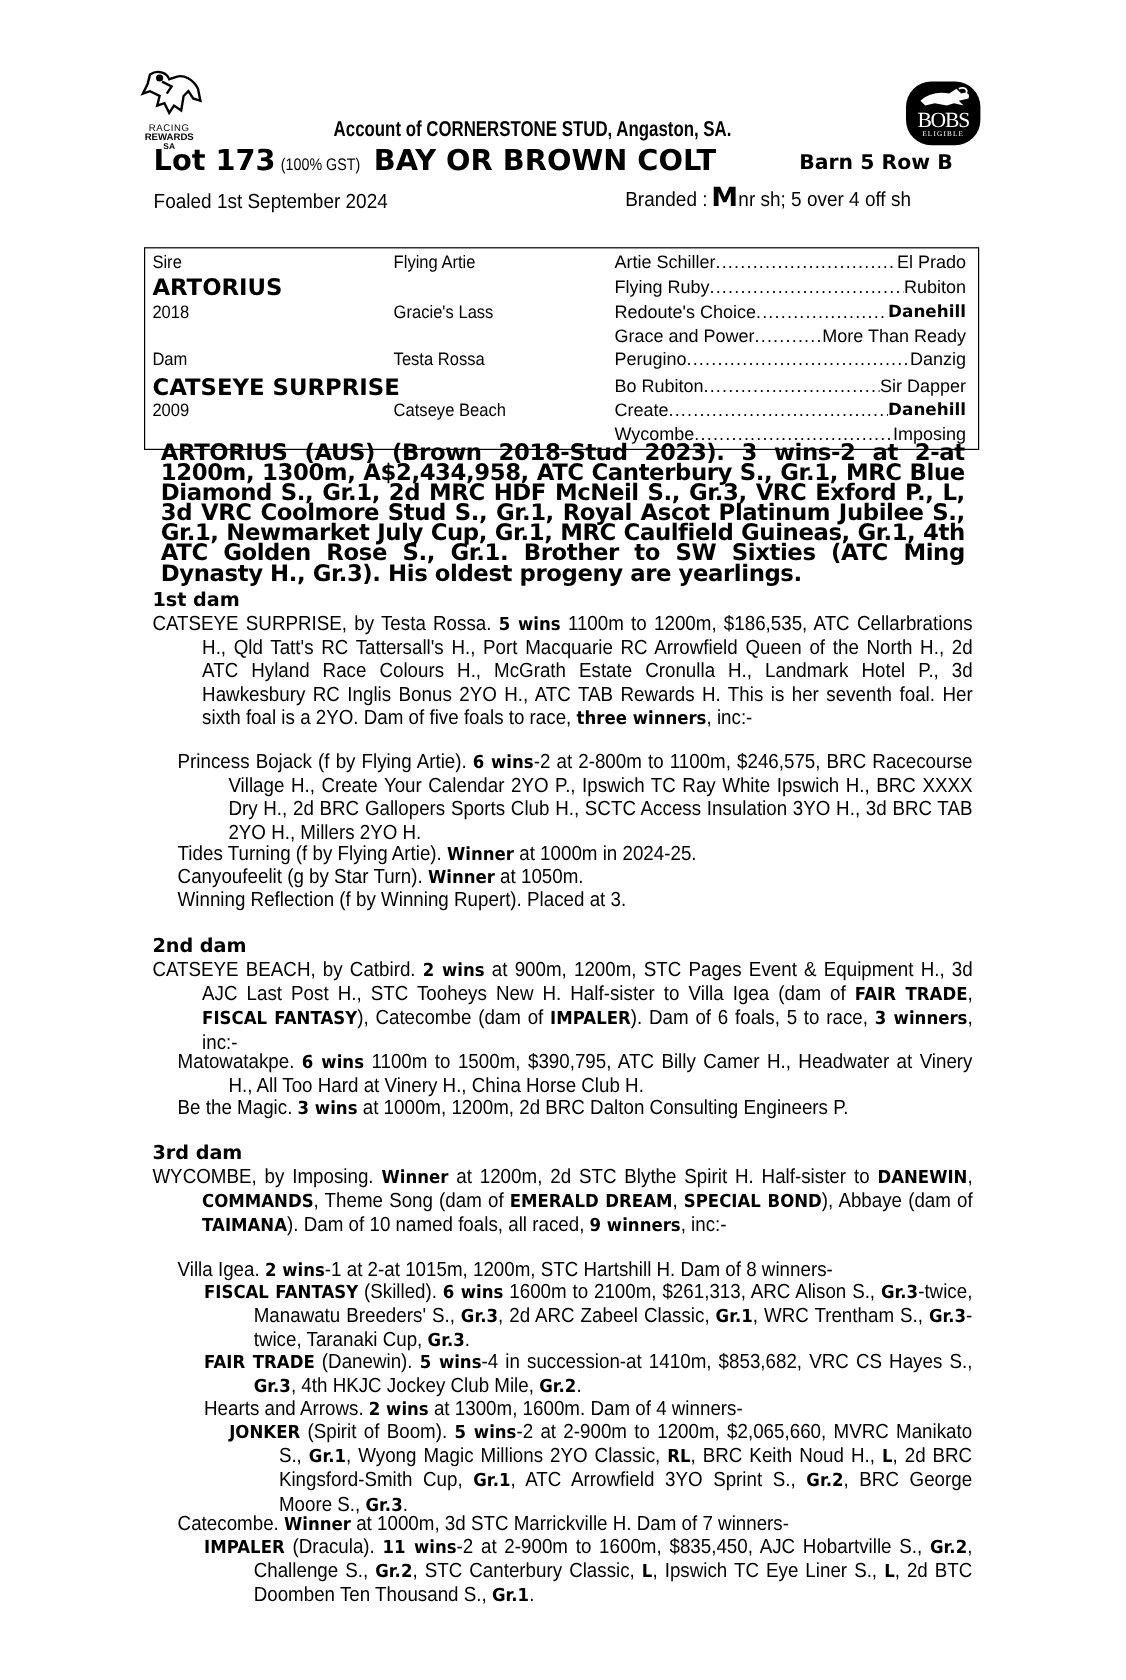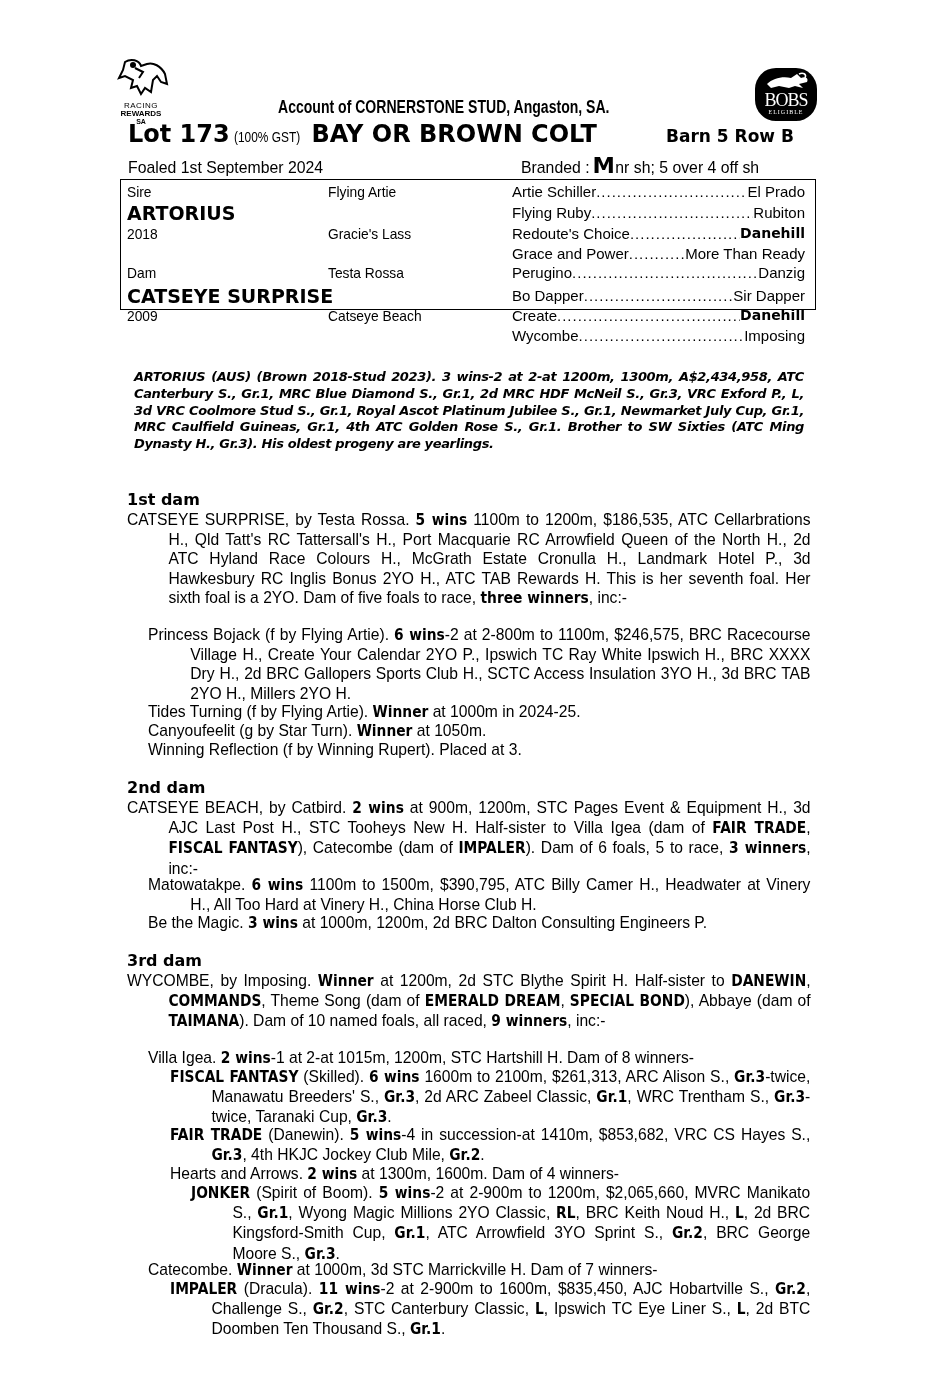--- a/index.html
+++ b/index.html
@@ -13,32 +13,32 @@
     #lotline { left: 128px; top: 120px; white-space: nowrap; }
     #lot-label { font-family: "DejaVu Sans", sans-serif; font-weight: bold; font-size: 24px; }
     #gst { font-size: 14px; transform: scaleX(0.85); display: inline-block; transform-origin: left; margin-right: -5px; }
     #colt { font-family: "DejaVu Sans", sans-serif; font-weight: bold; font-size: 24px; }
     #barn { left: 666px; top: 126px; font-family: "DejaVu Sans", sans-serif; font-weight: bold; font-size: 17px; white-space: nowrap; }
     #foaled { left: 128px; top: 158px; font-size: 17px; white-space: nowrap; transform: scaleX(0.93); transform-origin: left top; }
     #branded { left: 521px; top: 153px; font-size: 17px; white-space: nowrap; transform: scaleX(0.93); transform-origin: left top; }
     #brand-mark { display: inline-block; font-family: "DejaVu Sans", sans-serif; font-weight: bold; font-size: 22px; letter-spacing: -2px; transform: scaleX(1.1); margin-right: 3px; }
 
     
-    #pedigree { left: 120px; top: 179px; width: 696px; height: 131px; border: 1.5px solid #000; box-sizing: border-box; }
+    #pedigree { left: 120px; top: 206px; width: 696px; height: 169px; border: 1.5px solid #000; box-sizing: border-box; }
     .pcell { position: absolute; font-size: 15px; white-space: nowrap; transform: scaleX(0.92); transform-origin: left top; }
     .pbig { position: absolute; font-family: "DejaVu Sans", sans-serif; font-weight: bold; font-size: 19px; white-space: nowrap; }
     .grand { position: absolute; left: 391px; width: 293px; font-size: 15px; display: flex; white-space: nowrap; }
     .grand .n { flex: 0 0 auto; }
     .grand .dots { flex: 1 1 auto; overflow: hidden; letter-spacing: 1px; }
     .grand .dots::before { content: "................................................................................................................"; }
     .grand .s { flex: 0 0 auto; }
     .grand .s.bold { font-family: "DejaVu Sans", sans-serif; font-weight: bold; font-size: 14px; }
 
     
-    #sire-para { left: 134px; top: 369px; width: 670px; font-family: "DejaVu Sans", sans-serif; font-weight: bold; font-size: 13px; line-height: 16.8px; text-align: justify; letter-spacing: -0.35px; font-style: italic; }
+    #sire-para { left: 134px; top: 369px; width: 670px; font-family: "DejaVu Sans", sans-serif; font-weight: bold; font-size: 19px; line-height: 16.8px; text-align: justify; letter-spacing: -0.35px; }
 
     
     .sect-h { position: absolute; left: 127px; font-family: "DejaVu Sans", sans-serif; font-weight: bold; font-size: 16px; }
     .para { position: absolute; font-size: 17px; line-height: 19.2px; text-align: justify; }
     .para .inner { display: block; transform: scaleX(0.92); transform-origin: left top; }
     .para .bb { font-family: "DejaVu Sans", sans-serif; font-weight: bold; font-size: 15px; }
   </style>
 </head>
 <body>
 
@@ -111,21 +111,21 @@
       <span class="n">Grace and Power</span>
       <span class="dots"></span>
       <span class="s">More Than Ready</span>
     </div>
   <div class="grand" style="top:84px;">
       <span class="n">Perugino</span>
       <span class="dots"></span>
       <span class="s">Danzig</span>
     </div>
   <div class="grand" style="top:107px;">
-      <span class="n">Bo Dapper</span>
+      <span class="n">Bo Rubiton</span>
       <span class="dots"></span>
       <span class="s">Sir Dapper</span>
     </div>
   <div class="grand" style="top:127px;">
       <span class="n">Create</span>
       <span class="dots"></span>
       <span class="s bold">Danehill</span>
     </div>
   <div class="grand" style="top:147px;">
       <span class="n">Wycombe</span>

